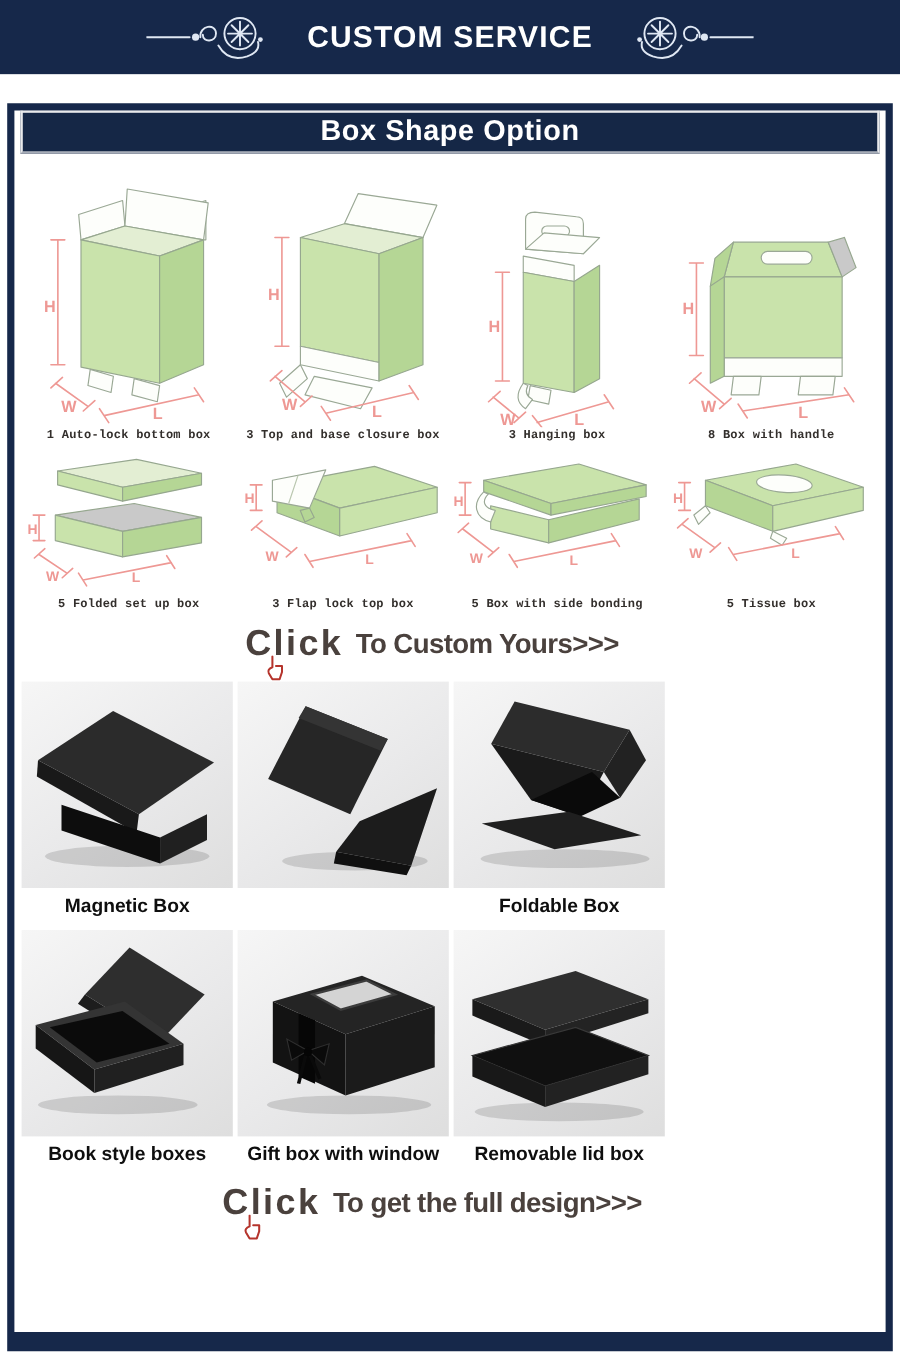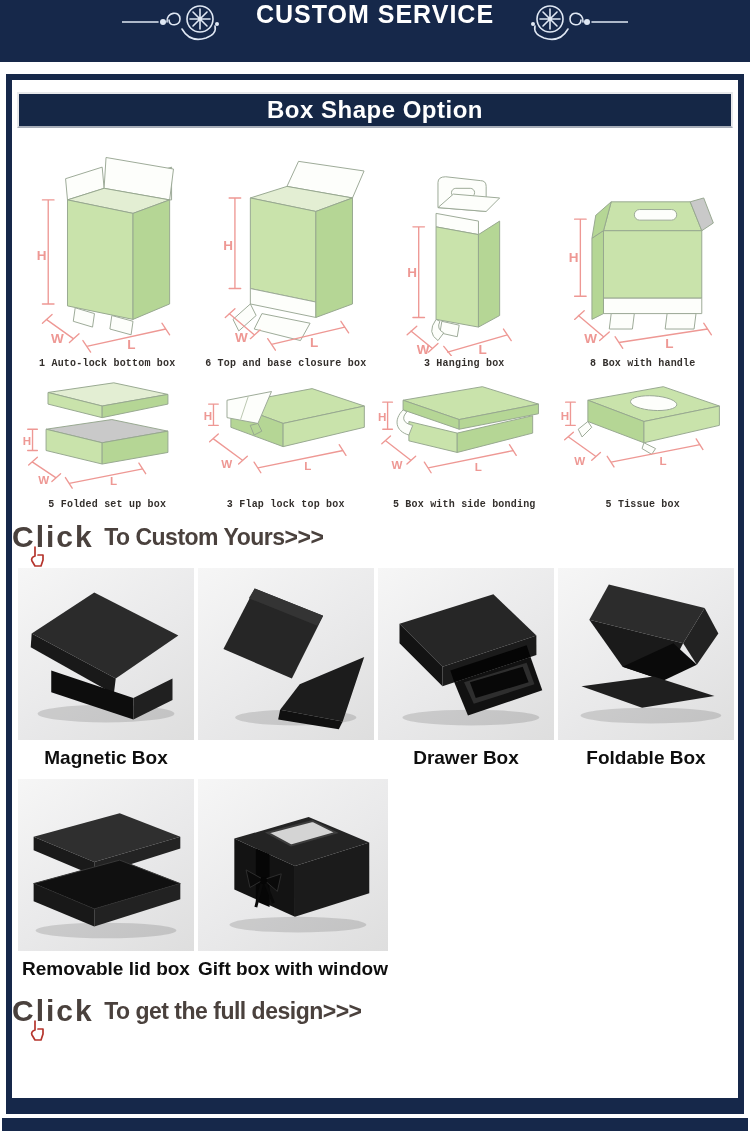--- a/index.html
+++ b/index.html
@@ -4,37 +4,37 @@
 <style>
   * { margin:0; padding:0; box-sizing:border-box; }
   html,body { width:750px; }
   body {
     height:1131px; overflow:hidden; background:#ffffff;
     font-family:"Liberation Sans", sans-serif;
   }
   
   .banner {
     height:62px; background:#16284a; display:flex;
-    align-items:flex-start; justify-content:center; gap:14px;
+    align-items:center; justify-content:center; gap:14px;
   }
   .banner-title {
     color:#ffffff; font-size:25px; font-weight:bold; letter-spacing:1px;
   }
   .orn { width:120px; height:44px; }
   .orn.flip { transform:scaleX(-1); }
   .orn path, .orn circle.o { stroke:#dfe7f3; fill:none; stroke-width:1.6; stroke-linecap:round; }
   .orn circle.dot { fill:#dfe7f3; stroke:none; }
 
   .gap-strip { height:8px; background:#ffffff; }
 
   
   .frame {
-    margin:4px 6px; background:#ffffff;
+    margin:16px 6px; background:#ffffff;
     border:6px solid #16284a; border-bottom-width:16px;
-    height:1040px; padding-top:12px; overflow:hidden;
+    height:1040px; padding-top:0; overflow:hidden;
   }
   .bottom-band { height:21px; background:#16284a; margin:0 2px; }
 
   .bar {
     height:36px; margin:0 5px; background:#152746;
     border:2px solid #e8e9eb; border-bottom-color:#a7adb8;
     display:flex; align-items:center; justify-content:center;
   }
   .bar-text { color:#ffffff; font-size:24px; font-weight:bold; letter-spacing:0.5px; }
 
@@ -53,42 +53,42 @@
   .gf { fill:#c9e3ab; stroke:#96a78f; stroke-width:1; stroke-linejoin:round; }
   .gs { fill:#b5d695; stroke:#96a78f; stroke-width:1; stroke-linejoin:round; }
   .gi { fill:#e3eed3; stroke:#96a78f; stroke-width:1; stroke-linejoin:round; }
   .gw { fill:#fdfefb; stroke:#9aa895; stroke-width:1; stroke-linejoin:round; }
   .gry { fill:#c9c9c9; stroke:#96a78f; stroke-width:1; }
   .dim { stroke:#ee9894; stroke-width:1.4; fill:none; stroke-linecap:round; }
   .dtx { fill:#ee9894; font-weight:bold; font-size:14px; }
   .dtx.sm { font-size:12px; }
 
   
-  .cta { position:relative; text-align:left; padding:10px 30px 0 0; height:52px; }
+  .cta { position:relative; text-align:center; padding:10px 30px 0 0; height:52px; }
   .cta .click {
     display:inline-block; position:relative; color:#4a413d;
     font-size:30px; font-weight:bold; letter-spacing:2px; padding-right:6px;
   }
   .cta .hand { position:absolute; left:16px; bottom:-14px; }
   .cta .rest {
     color:#4a413d; font-size:23px; font-weight:bold; letter-spacing:-0.5px;
     vertical-align:2px;
   }
   .hand path { stroke:#b5342c; fill:none; stroke-width:1.7; stroke-linecap:round; stroke-linejoin:round; }
 
   
   .pgrid { display:grid; grid-template-columns:repeat(4,1fr); gap:4px; padding:6px 6px 0 6px; }
   .pcell { display:flex; flex-direction:column; align-items:center; }
   .photo {
     width:100%; height:172px;
     background:linear-gradient(145deg,#f6f6f6 0%,#e9e9ea 55%,#dedede 100%);
     display:flex; align-items:center; justify-content:center; overflow:hidden;
   }
   .photo svg { width:176px; height:156px; }
-  .pcap { font-size:19px; font-weight:bold; color:#0e0e0e; margin:7px 0 4px 0; white-space:nowrap; }
+  .pcap { font-size:16px; font-weight:bold; color:#0e0e0e; margin:7px 0 4px 0; white-space:nowrap; }
   .shadow { fill:rgba(0,0,0,0.13); }
 </style>
 </head>
 <body>
 
 <div class="banner">
   <svg class="orn" viewBox="0 0 120 44">
     <path d="M0,22 L36,22" stroke-width="2.2"></path>
     <circle class="dot" cx="41" cy="22" r="3"></circle>
     <path d="M45,22 C44,12 58,10 58,19 C58,26 47,27 47,20"></path>
@@ -148,21 +148,21 @@
         <polygon class="gs" points="122,70 160,56 160,166 122,180"></polygon>
         <polygon class="gw" points="54,166 36,182 42,194 60,178"></polygon>
         <polygon class="gw" points="66,176 116,186 106,204 58,192"></polygon>
         <path class="dim" d="M38,56 L38,150 M32,56 L44,56 M32,150 L44,150"></path>
         <text class="dtx" x="26" y="110">H</text>
         <path class="dim" d="M32,176 L58,198 M28,180 L38,171 M54,202 L64,193"></path>
         <text class="dtx" x="38" y="205">W</text>
         <path class="dim" d="M76,208 L152,190 M72,202 L80,214 M148,184 L156,196"></path>
         <text class="dtx" x="116" y="211">L</text>
       </svg>
-      <div class="dcap">6 Top and base closure box</div>
+      <div class="dcap">3 Top and base closure box</div>
     </div>
 
     <div class="dcell">
       <svg class="diag1" viewBox="0 0 182 220">
         <path class="gw" d="M72,34 L108,38 Q114,38 114,44 L114,70 L64,66 L64,40 Q64,34 72,34 Z"></path>
         <rect class="gw" x="78" y="46" width="24" height="9" rx="4.5"></rect>
         <polygon class="gw" points="64,66 114,70 128,56 80,52"></polygon>
         <polygon class="gw" points="62,72 106,80 106,94 62,86"></polygon>
         <polygon class="gf" points="62,86 106,94 106,190 62,182"></polygon>
         <polygon class="gs" points="106,94 128,80 128,178 106,190"></polygon>
@@ -303,86 +303,85 @@
         <svg viewBox="0 0 180 158">
           <ellipse class="shadow" cx="100" cy="144" rx="62" ry="8"></ellipse>
           <polygon points="58,12 128,40 96,104 26,74" fill="#262626"></polygon>
           <polygon points="58,12 128,40 122,50 52,22" fill="#343434"></polygon>
           <polygon points="104,110 170,82 148,148 84,136" fill="#1c1c1c"></polygon>
           <polygon points="84,136 148,148 144,156 82,146" fill="#101010"></polygon>
         </svg>
       </div>
     </div>
 
-    <div class="pcell">
-      <div class="photo">
-        <svg viewBox="0 0 180 158">
-          <ellipse class="shadow" cx="95" cy="144" rx="70" ry="8"></ellipse>
-          <polygon points="22,48 118,18 162,60 66,92" fill="#262626"></polygon>
-          <polygon points="22,48 66,92 66,112 22,68" fill="#131313"></polygon>
-          <polygon points="66,92 162,60 162,80 66,112" fill="#1b1b1b"></polygon>
-          <polygon points="74,96 152,70 156,82 78,108" fill="#050505"></polygon>
-          <polygon points="78,108 156,82 168,116 92,142" fill="#111111"></polygon>
-          <polygon points="88,108 152,88 160,110 98,130" fill="#2e2e2e"></polygon>
-          <polygon points="94,108 148,92 154,108 100,124" fill="#080808"></polygon>
-        </svg>
-      </div>
-      <div class="pcap">Drawer Box</div>
-    </div>
 
     <div class="pcell">
       <div class="photo">
         <svg viewBox="0 0 180 158">
           <ellipse class="shadow" cx="95" cy="142" rx="72" ry="8"></ellipse>
           <polygon points="52,8 150,32 128,68 32,44" fill="#2c2c2c"></polygon>
           <polygon points="32,44 128,68 108,106 66,92" fill="#1a1a1a"></polygon>
           <polygon points="128,68 150,32 164,58 142,90" fill="#222222"></polygon>
           <polygon points="66,92 108,106 142,90 118,68" fill="#0a0a0a"></polygon>
           <polygon points="24,112 98,102 160,122 86,134" fill="#1f1f1f"></polygon>
         </svg>
       </div>
       <div class="pcap">Foldable Box</div>
     </div>
   </div>
 
   <div class="pgrid">
 
-
-    <div class="pcell">
-      <div class="photo">
-        <svg viewBox="0 0 180 158">
-          <ellipse class="shadow" cx="90" cy="146" rx="72" ry="8"></ellipse>
-          <polygon points="16,50 104,26 166,50 78,76" fill="#2f2f2f"></polygon>
-          <polygon points="16,50 78,76 78,90 16,64" fill="#1a1a1a"></polygon>
-          <polygon points="78,76 166,50 166,62 78,90" fill="#232323"></polygon>
-          <polygon points="16,98 104,74 166,98 78,124" fill="#101010" stroke="#383838"></polygon>
-          <polygon points="16,98 78,124 78,142 16,116" fill="#181818"></polygon>
-          <polygon points="78,124 166,98 166,114 78,142" fill="#222222"></polygon>
-        </svg>
-      </div>
-      <div class="pcap">Removable lid box</div>
+    <div class="pcell">
+      <div class="photo">
+        <svg viewBox="0 0 180 158">
+          <ellipse class="shadow" cx="82" cy="140" rx="68" ry="8"></ellipse>
+          <polygon points="92,6 156,46 118,86 54,46" fill="#2e2e2e"></polygon>
+          <polygon points="54,46 118,86 112,94 48,54" fill="#1d1d1d"></polygon>
+          <polygon points="12,72 88,52 138,88 62,110" fill="#343434"></polygon>
+          <polygon points="24,74 86,60 126,88 64,104" fill="#0b0b0b"></polygon>
+          <polygon points="12,72 62,110 62,130 12,92" fill="#161616"></polygon>
+          <polygon points="62,110 138,88 138,106 62,130" fill="#202020"></polygon>
+        </svg>
+      </div>
+      <div class="pcap">Book style boxes</div>
     </div>
 
     <div class="pcell">
       <div class="photo">
         <svg viewBox="0 0 180 158">
           <ellipse class="shadow" cx="95" cy="140" rx="70" ry="8"></ellipse>
           <polygon points="30,52 106,30 168,56 92,80" fill="#242424"></polygon>
           <polygon points="64,46 110,34 134,46 88,59" fill="#d4d4d4" stroke="#3c3c3c" stroke-width="2"></polygon>
           <polygon points="30,52 92,80 92,132 30,104" fill="#131313"></polygon>
           <polygon points="92,80 168,56 168,108 92,132" fill="#1b1b1b"></polygon>
           <polygon points="52,62 66,68 66,122 52,116" fill="#060606"></polygon>
           <path d="M60,94 L42,84 L46,102 Z M60,94 L78,88 L74,106 Z" fill="#0a0a0a" stroke="#2e2e2e"></path>
           <circle cx="60" cy="95" r="3.5" fill="#050505"></circle>
           <path d="M58,98 L52,122 M62,98 L70,118" stroke="#0a0a0a" stroke-width="3" fill="none"></path>
         </svg>
       </div>
       <div class="pcap">Gift box with window</div>
     </div>
 
+    <div class="pcell">
+      <div class="photo">
+        <svg viewBox="0 0 180 158">
+          <ellipse class="shadow" cx="90" cy="146" rx="72" ry="8"></ellipse>
+          <polygon points="16,50 104,26 166,50 78,76" fill="#2f2f2f"></polygon>
+          <polygon points="16,50 78,76 78,90 16,64" fill="#1a1a1a"></polygon>
+          <polygon points="78,76 166,50 166,62 78,90" fill="#232323"></polygon>
+          <polygon points="16,98 104,74 166,98 78,124" fill="#101010" stroke="#383838"></polygon>
+          <polygon points="16,98 78,124 78,142 16,116" fill="#181818"></polygon>
+          <polygon points="78,124 166,98 166,114 78,142" fill="#222222"></polygon>
+        </svg>
+      </div>
+      <div class="pcap">Removable lid box</div>
+    </div>
+
   </div>
 
   <div class="cta">
     <span class="click"><span>Click</span><svg class="hand" width="17" height="22" viewBox="0 0 17 22">
           <path d="M7,1 L7,10 M7,10 C4,11 3,13 4,15 L7,20 L13,20 L15,14 L15,9 L10,9"></path>
         </svg></span>
     <span class="rest">To get the full design&gt;&gt;&gt;</span>
   </div>
 
 </div>

